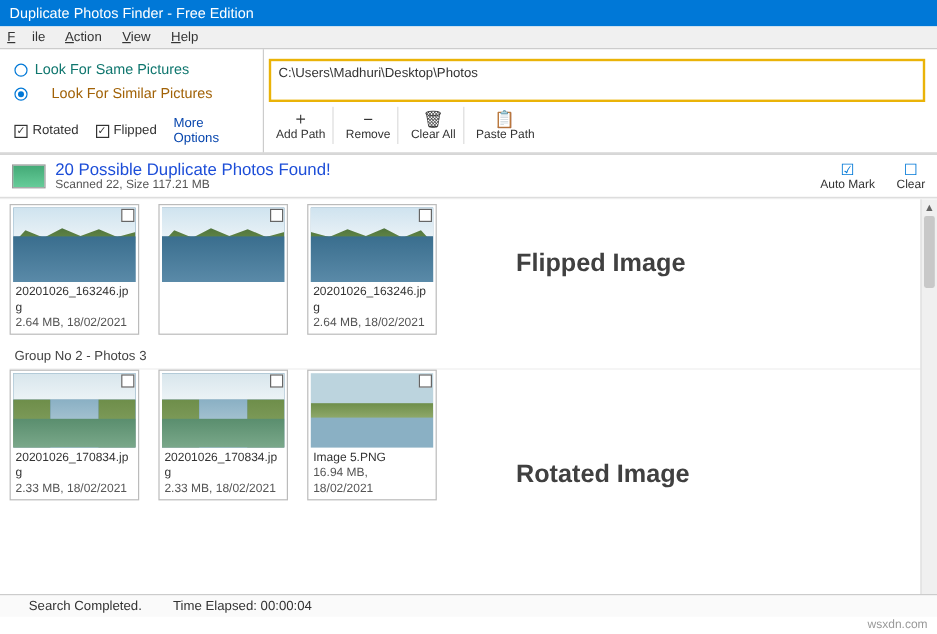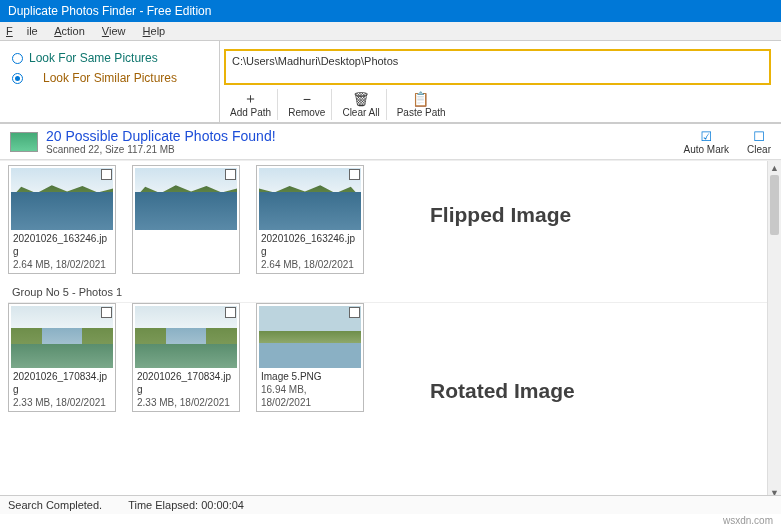--- a/index.html
+++ b/index.html
@@ -54,21 +54,21 @@
 .caption .fn { white-space: normal; word-break: break-all; }
 .caption .meta { color: #555; }
 .group-label { font-size: 11px; color: #444; padding: 6px 4px 4px 4px; margin-top: 6px; border-bottom:1px solid #eee; }
 .annot { position: absolute; color: #404040; font-weight: bold; font-family: "Arial Black", Arial; font-size: 21px; }
 .annot.a1 { top: 42px; left: 430px; }
 .annot.a2 { top: 218px; left: 430px; }
 .vscroll { position: absolute; right: 0; top: 0; bottom: 0; width: 14px; background: #f0f0f0; border-left: 1px solid #ddd; }
 .vscroll .up, .vscroll .dn { height: 14px; text-align: center; font-size: 9px; color: #666; line-height: 14px; }
 .vscroll .track { position: absolute; top: 14px; bottom: 14px; left: 0; right: 0; }
 .vscroll .thumbbar { position: absolute; left: 2px; right: 2px; top: 0; height: 60px; background: #c8c8c8; border-radius: 2px; }
-.statusbar { position: absolute; bottom: 14px; left: 0; right: 0; border-top: 1px solid #ccc; padding: 3px 8px; font-size: 11px; display: flex; gap: 26px; background:#fafafa;}
+.statusbar { position: absolute; bottom: 14px; left: 0; right: 0; border-top: 1px solid #ccc; padding: 3px 24px; font-size: 11px; display: flex; gap: 26px; background:#fafafa;}
 .watermark { position: absolute; bottom: 2px; right: 8px; font-size: 10px; color: #999; }
 .bottom-row{display:flex;align-items:center;}
 </style>
 </head>
 <body>
 
 <div class="titlebar">
   <span>Duplicate Photos Finder - Free Edition</span>
 </div>
 
@@ -82,20 +82,31 @@
 <div class="topsection">
   <div class="leftpane">
     <div class="radio-row">
       <span class="radio"></span>
       <span>Look For Same Pictures</span>
     </div>
     <div class="radio-row active">
       <span class="radio checked"></span>
       <span>Look For Similar Pictures</span>
     </div>
+    <div class="bottom-row">
+      <div class="check-row">
+        <span class="chk checked"></span>
+        <span class="check-label">Rotated</span>
+      </div>
+      <div class="check-row">
+        <span class="chk checked"></span>
+        <span class="check-label">Flipped</span>
+      </div>
+      <span class="more-options check-row">More Options</span>
+    </div>
   </div>
   <div class="rightpane">
     <div class="pathbox">
       <span>C:\Users\Madhuri\Desktop\Photos</span>
     </div>
     <div class="toolbar">
       <div class="tbtn">
           <span class="ticon">＋</span>
           <span>Add Path</span>
         </div>
@@ -163,21 +174,21 @@
             <div class="boat b2"></div>
           </div>
         <span class="cb"></span>
         <div class="caption">
             <div class="fn">20201026_163246.jpg</div>
             <div class="meta">2.64 MB, 18/02/2021</div>
           </div>
       </div>
     </div>
 
-    <div class="group-label">Group No 5  -  Photos 1</div>
+    <div class="group-label">Group No 2  -  Photos 3</div>
 
     <div class="thumb-row">
       <div class="thumb">
         <div class="img riv">
             <div class="bank l"></div>
             <div class="bank r"></div>
             <div class="water"></div>
           </div>
         <span class="cb"></span>
         <div class="caption">

